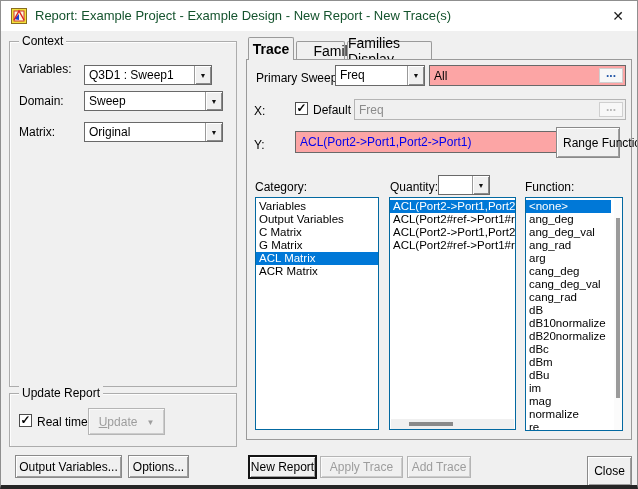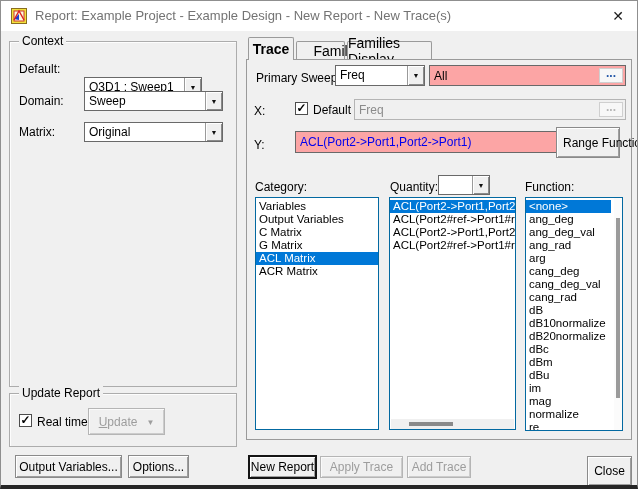--- a/index.html
+++ b/index.html
@@ -3,21 +3,21 @@
 <meta charset="utf-8">
 <style>
   * { margin:0; padding:0; box-sizing:border-box; cursor:default;
       font-family:"Liberation Sans", sans-serif; }
   html,body { background:#c8c8c8; }
   .dialog { position:relative; width:638px; height:489px; background:#f0f0f0;
             border:1px solid #8f8f8f; border-bottom:4px solid #262626; overflow:hidden; }
   .titlebar { position:absolute; left:0; top:0; width:100%; height:30px; background:#ffffff;
               display:flex; align-items:center; }
   .app-icon { position:absolute; left:10px; top:7px; width:16px; height:16px; }
-  .win-title { position:absolute; left:34px; top:0; line-height:30px; font-size:13px; color:#737373; white-space:nowrap; }
+  .win-title { position:absolute; left:34px; top:0; line-height:30px; font-size:13px; color:#14532d; white-space:nowrap; }
   .close-btn { position:absolute; right:0; top:0; width:38px; height:30px; display:flex;
                align-items:center; justify-content:center; font-size:14px; color:#1a1a1a; }
 
   .lbl { position:absolute; font-size:12px; color:#000; white-space:nowrap; }
 
   .groupbox { position:absolute; border:1px solid #acacac; box-shadow:1px 1px 0 #fdfdfd inset; }
   .groupbox > .gb-label { position:absolute; left:9px; top:-8px; background:#f0f0f0;
                           padding:0 3px; font-size:12px; color:#000; white-space:nowrap; }
 
   .combo { position:absolute; display:flex; background:#fff; border:1px solid #696969; }
@@ -84,22 +84,22 @@
         <path d="M3 12 L8 3 L13 12" fill="none" stroke="#d22" stroke-width="1.4"></path>
       </svg>
     </span>
     <span class="win-title">Report: Example Project - Example Design - New Report - New Trace(s)</span>
     <span class="close-btn">✕</span>
   </div>
 
   <div class="groupbox" style="left:8px; top:40px; width:228px; height:346px;">
     <span class="gb-label">Context</span>
   </div>
-  <span class="lbl" style="left:18px; top:61px;">Default:</span>
-  <div class="combo" style="left:83px; top:76px; width:118px; height:20px;">
+  <span class="lbl" style="left:18px; top:61px;">Variables:</span>
+  <div class="combo" style="left:83px; top:64px; width:128px; height:20px;">
     <span class="val">Q3D1 : Sweep1</span>
     <span class="dd-btn">
         <span class="arr">▼</span>
       </span>
   </div>
   <span class="lbl" style="left:18px; top:93px;">Domain:</span>
   <div class="combo" style="left:83px; top:90px; width:139px; height:20px;">
     <span class="val">Sweep</span>
     <span class="dd-btn">
         <span class="arr">▼</span>

